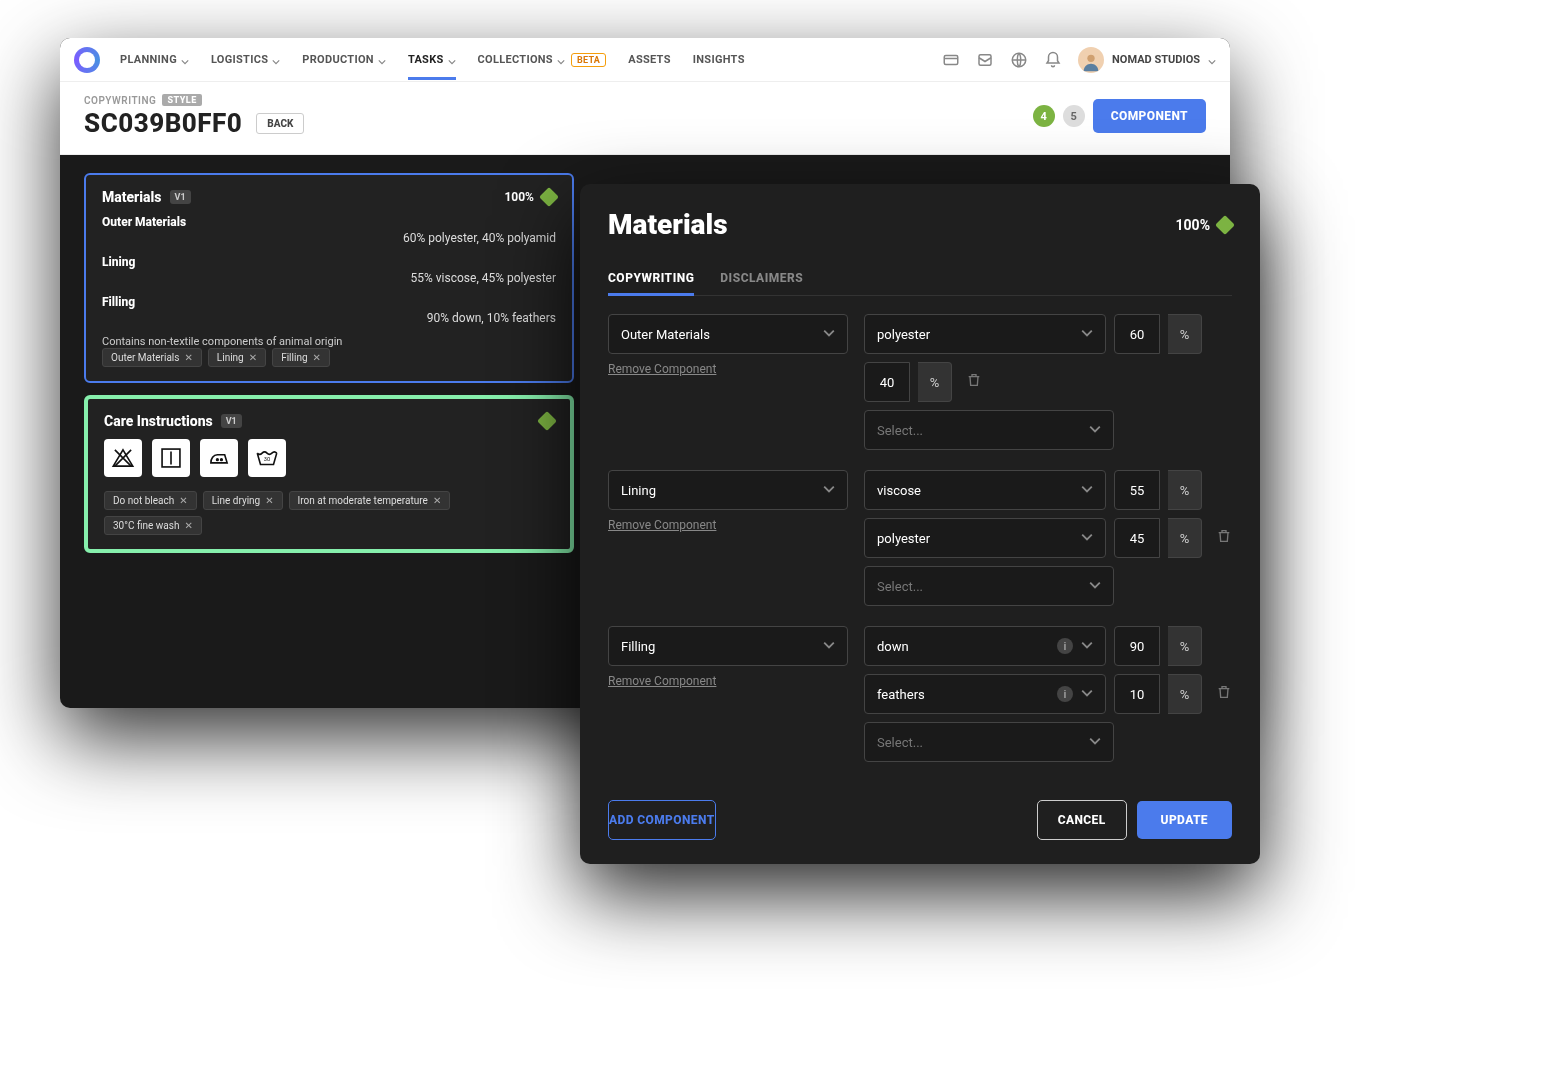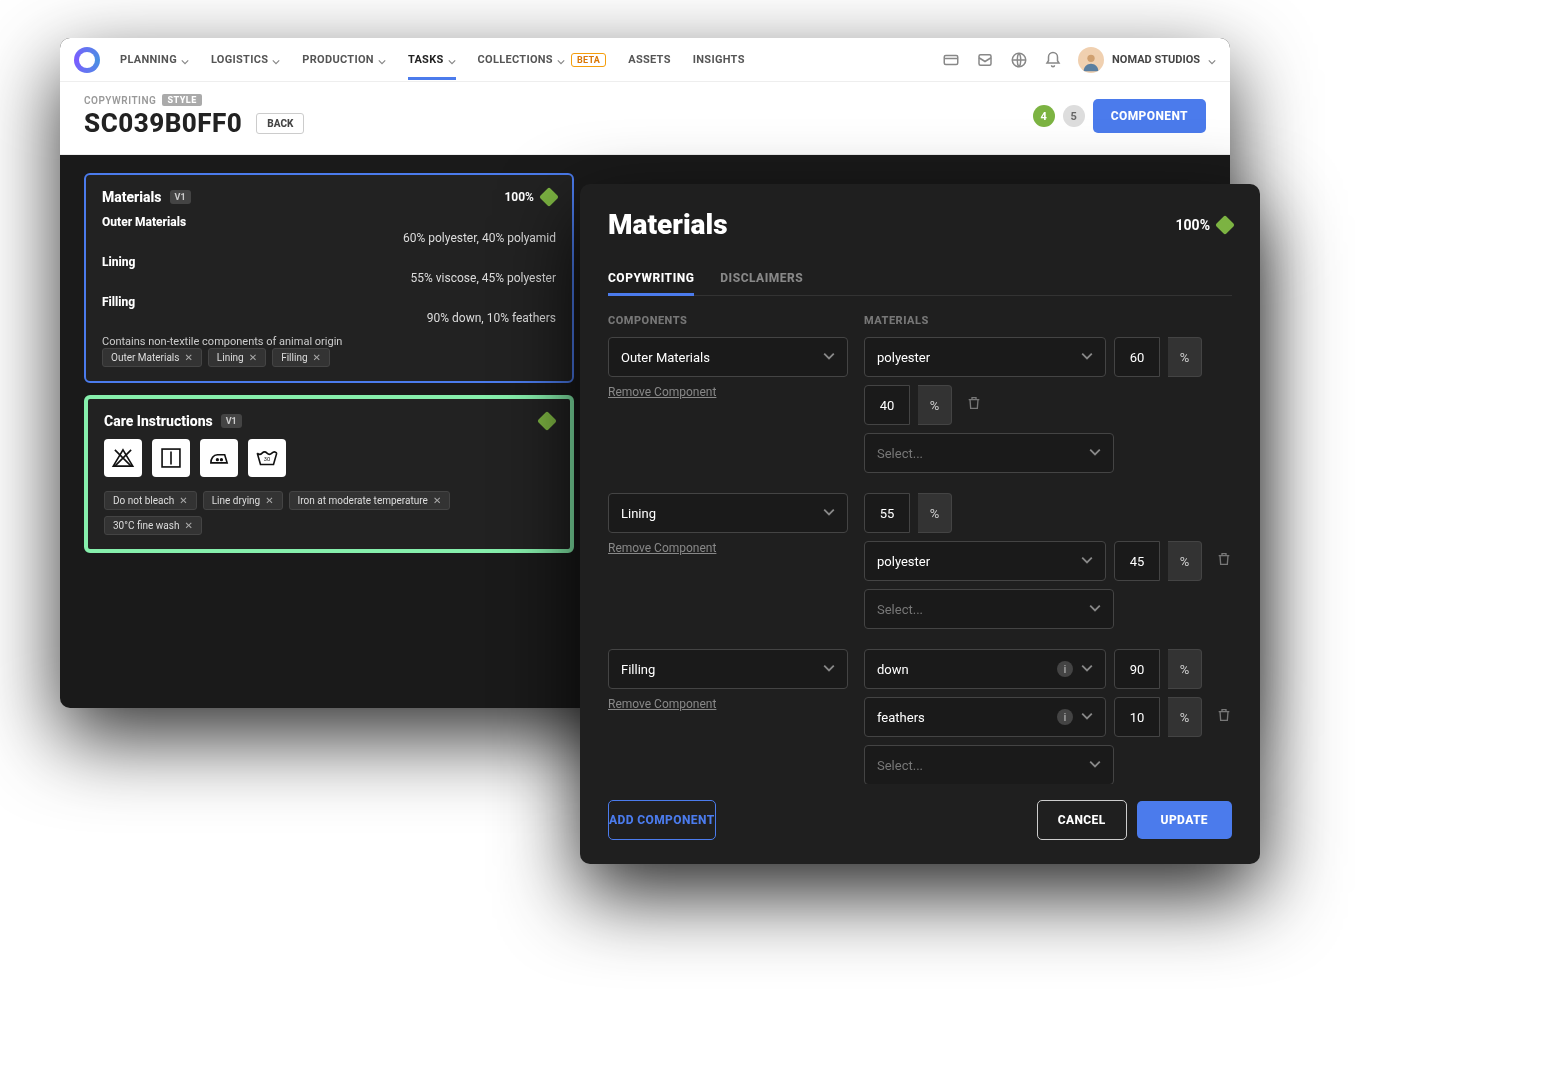--- a/index.html
+++ b/index.html
@@ -350,24 +350,20 @@
     <div class="panel-pct">
       <span>100%</span>
       <span class="diamond"></span>
     </div>
   </div>
   <div class="panel-tabs">
     <div class="panel-tab active">COPYWRITING</div>
     <div class="panel-tab">DISCLAIMERS</div>
   </div>
   <div class="panel-body">
-    <div class="col-headers">
-      <div class="col-header ch-comp">COMPONENTS</div>
-      <div class="col-header ch-mat">MATERIALS</div>
-    </div>
     <div id="components-container">
         <div class="comp-block">
           <div class="comp-left"><div class="select">
               <span>Outer Materials</span>
               <span class="sel-chev"><svg width="12" height="12" viewBox="0 0 10 10">
                   <path d="M1 3l4 4 4-4" stroke="#888" fill="none" stroke-width="1.5"></path>
                 </svg></span>
             </div><span class="remove-link">Remove Component</span></div>
           <div class="comp-right">
             <div class="mat-row">
@@ -403,20 +399,28 @@
         </div>
         <div class="comp-block">
           <div class="comp-left"><div class="select">
               <span>Lining</span>
               <span class="sel-chev"><svg width="12" height="12" viewBox="0 0 10 10">
                   <path d="M1 3l4 4 4-4" stroke="#888" fill="none" stroke-width="1.5"></path>
                 </svg></span>
             </div><span class="remove-link">Remove Component</span></div>
           <div class="comp-right">
             <div class="mat-row">
+              <div class="select">
+                <span>viscose</span>
+                <span style="margin-left:auto;display:flex;align-items:center;">
+                  <span class="sel-chev"><svg width="12" height="12" viewBox="0 0 10 10">
+                      <path d="M1 3l4 4 4-4" stroke="#888" fill="none" stroke-width="1.5"></path>
+                    </svg></span>
+                </span>
+              </div>
               <input class="pct-input" value="55" style="">
               <div class="pct-sym">%</div>
               <span style="width:22px"></span>
             </div>
             <div class="mat-row">
               <div class="select">
                 <span>polyester</span>
                 <span style="margin-left:auto;display:flex;align-items:center;">
                   <span class="sel-chev"><svg width="12" height="12" viewBox="0 0 10 10">
                       <path d="M1 3l4 4 4-4" stroke="#888" fill="none" stroke-width="1.5"></path>

